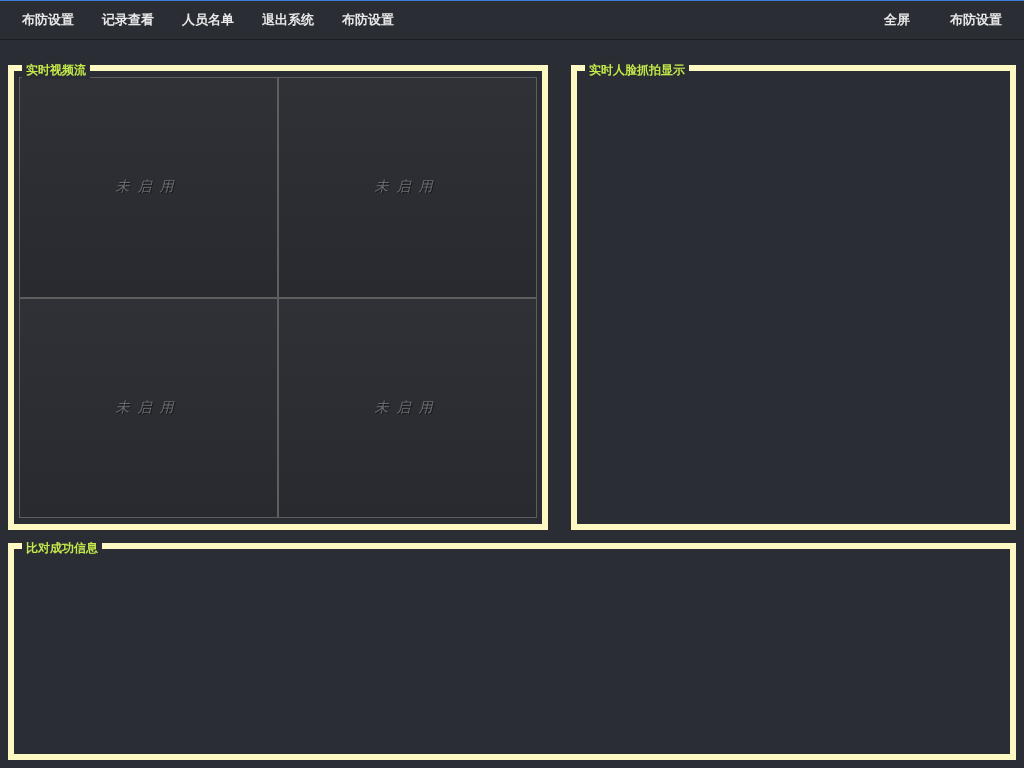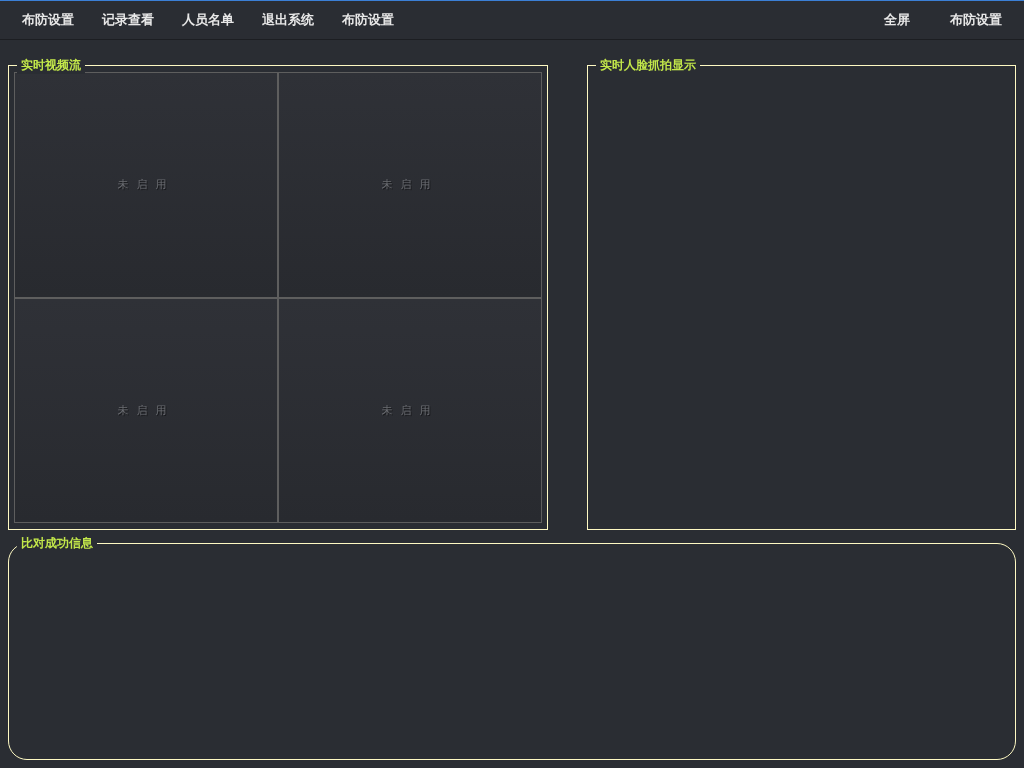--- a/index.html
+++ b/index.html
@@ -52,21 +52,21 @@
     }
     .content {
       position: absolute;
       top: 55px;
       left: 8px;
       right: 8px;
       bottom: 8px;
     }
     .panel {
       position: absolute;
-      border: 1px solid #fef9c3;
+      border: 6px solid #fef9c3;
       background: #2a2d33;
     }
     .panel-title {
       position: absolute;
       top: -9px;
       left: 8px;
       background: #2a2d33;
       color: #c3e84a;
       font-size: 12px;
       font-weight: bold;
@@ -75,53 +75,53 @@
       white-space: nowrap;
     }
     .panel-video {
       top: 10px;
       left: 0;
       width: 540px;
       height: 465px;
     }
     .panel-face {
       top: 10px;
-      left: 579px;
+      left: 563px;
       right: 0;
       height: 465px;
     }
     .panel-match {
       top: 488px;
       left: 0;
       right: 0;
       bottom: 0;
-      border-radius: 19px;
     }
     .video-grid {
       position: absolute;
       top: 6px;
       left: 5px;
       right: 5px;
       bottom: 6px;
       display: grid;
       grid-template-columns: 1fr 1fr;
       grid-template-rows: 1fr 1fr;
     }
     .video-cell {
       border: 1px solid #5e5e5e;
       background: linear-gradient(180deg, #2f3137 0%, #282a2f 100%);
       display: flex;
       align-items: center;
       justify-content: center;
       color: #6a6c71;
-      font-size: 11px;
+      font-size: 14px;
       font-weight: 500;
       letter-spacing: 8px;
       text-shadow: 1px 1px 0 rgba(0,0,0,0.5);
       cursor: pointer;
+      font-style: italic;
     }
   </style>
 </head>
 <body>
 
 <div class="top-border"></div>
 
 <div class="menubar">
   <div class="menu-left">
     <div class="menu-item">布防设置</div>

